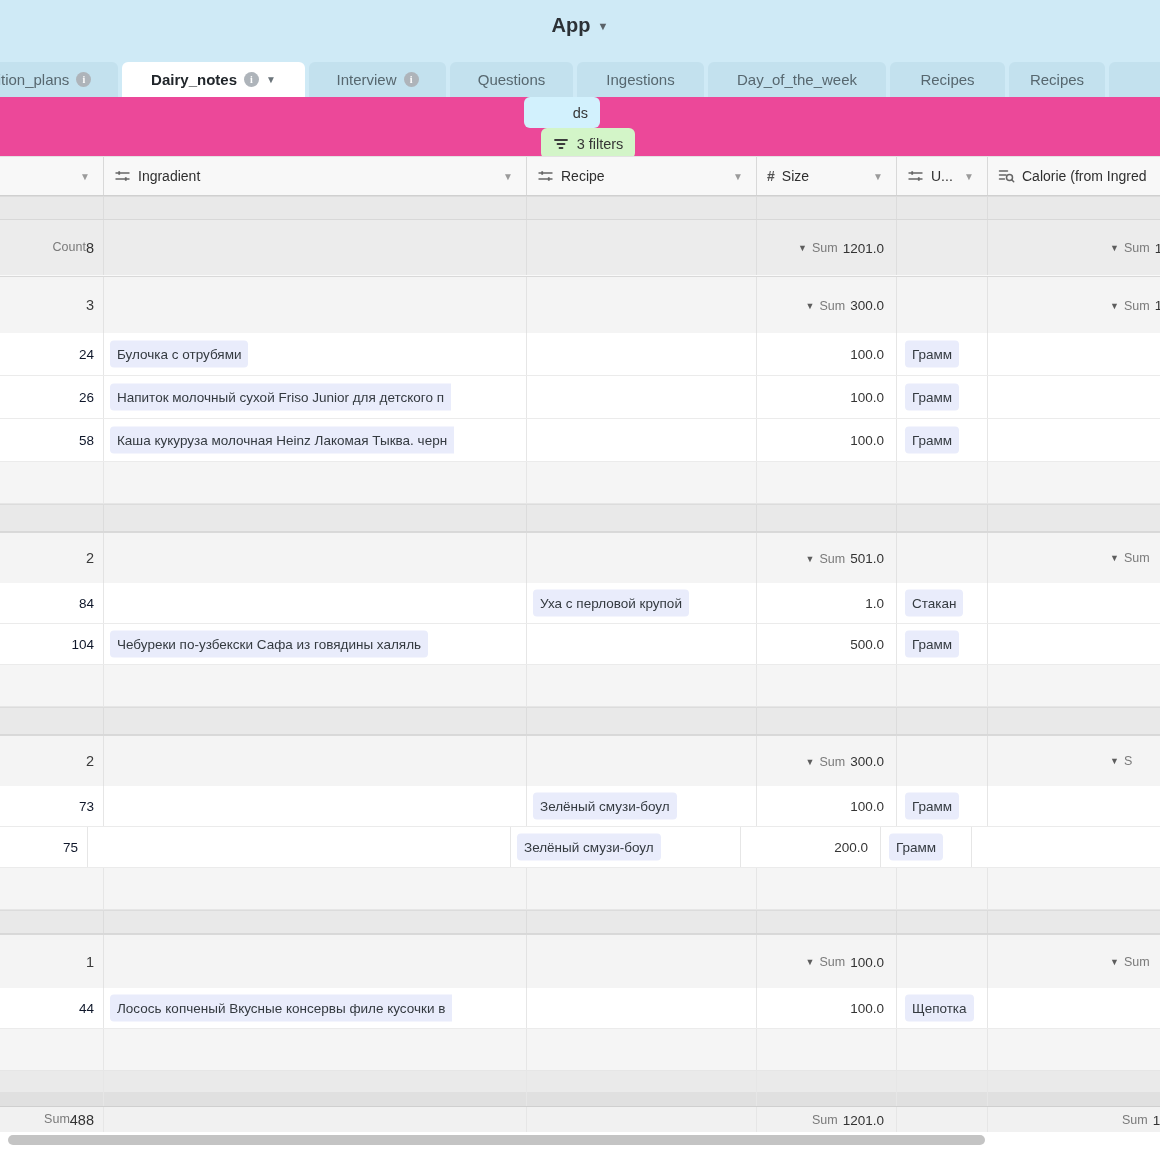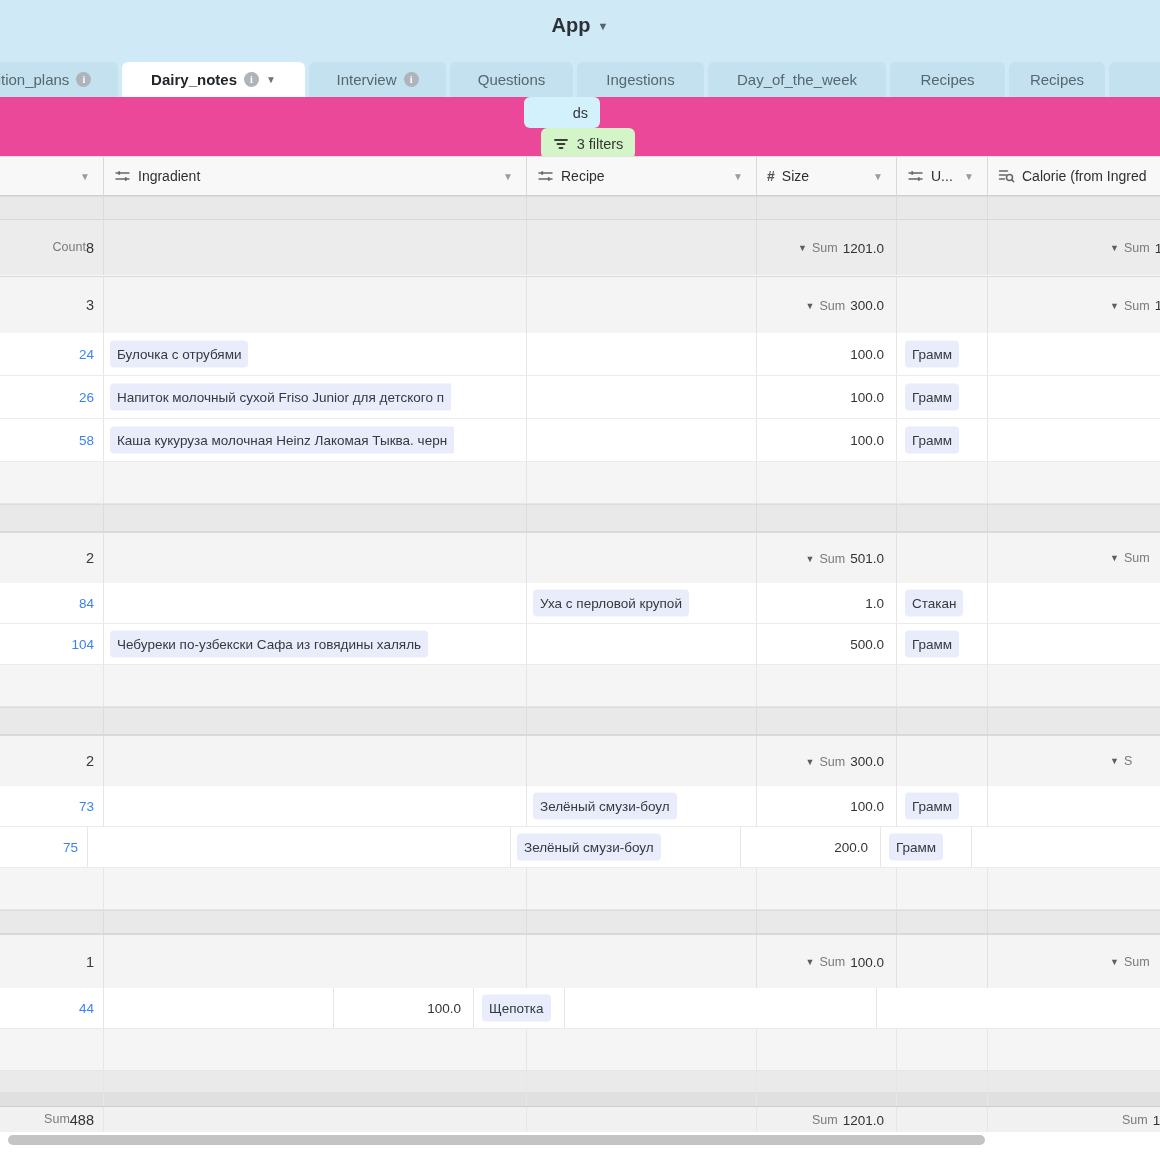--- a/index.html
+++ b/index.html
@@ -54,21 +54,21 @@
   .grow.outer{background:#ececec;border-bottom:1px solid #f9f9f9;}
   .grow.outer .cell{border-right-color:#dedede;}
   .grow.sub{background:#f4f4f4;border-top:1px solid #d9d9d9;}
   .grow.sub .cell{border-right-color:#e2e2e2;}
   .grow.datarow{background:#ffffff;border-bottom:1px solid #ebebeb;}
   .grow.addrow{background:#f5f5f5;border-bottom:1px solid #e6e6e6;}
   .grow.footer{background:#f1f1f1;border-top:1px solid #cfcfcf;}
   .grow.scrollzone{background:#ffffff;}
 
   .rownum{position:absolute;right:9px;top:50%;transform:translateY(-50%);
-          font-size:13.5px;color:#3b82f6;}
+          font-size:13.5px;color:#0f172a;}
   .pill{position:absolute;left:6px;top:50%;transform:translateY(-50%);background:#e9ecfb;
         border-radius:4px;padding:0 7px;height:27px;line-height:27px;font-size:13.5px;
         color:#343a40;white-space:nowrap;overflow:hidden;cursor:pointer;}
   .pill.clip{border-radius:4px 0 0 4px;}
   .numval{position:absolute;right:12px;top:50%;transform:translateY(-50%);
           font-size:13.5px;color:#353535;}
   .sumline{position:absolute;top:50%;transform:translateY(-50%);display:flex;
            align-items:center;gap:5px;white-space:nowrap;cursor:pointer;}
   .sumline.right{right:12px;}
   .sumline .scaret{font-size:9px;color:#5d5d5d;}
@@ -483,20 +483,23 @@
           <div class="sumline" style="left: 122px;">
             <span class="scaret">▼</span>
             <span class="slabel">Sum</span>
           </div>
         </div>
       </div>
       <div class="grow datarow" style="height: 41px;">
         <div class="cell" style="width: 104px;">
           <span class="rownum">44</span>
         </div>
+        <div class="cell" style="width: 423px;">
+          <span class="pill clip" style="max-width: 411px;">Лосось копченый Вкусные консервы филе кусочки в</span>
+        </div>
         <div class="cell" style="width: 230px;"></div>
         <div class="cell" style="width: 140px;">
           <span class="numval">100.0</span>
         </div>
         <div class="cell" style="width: 91px;">
           <span class="pill" style="left: 8px;">Щепотка</span>
         </div>
         <div class="cell" style="width: 312px;"></div>
       </div>
       <div class="grow addrow" style="height: 42px;">

